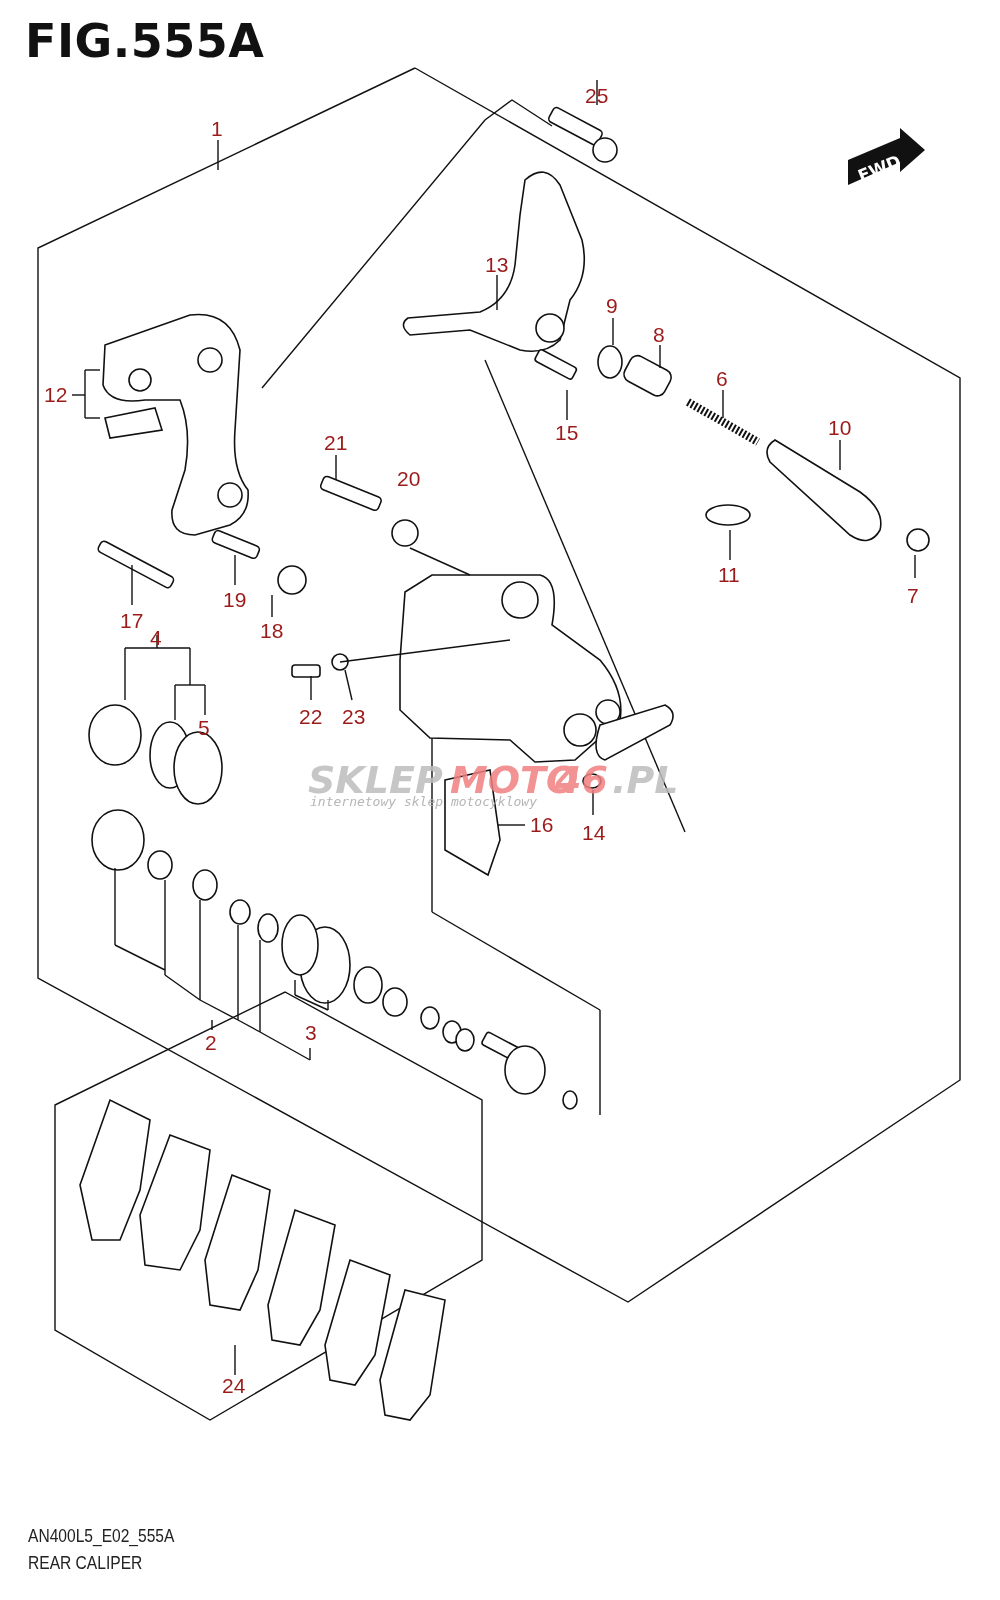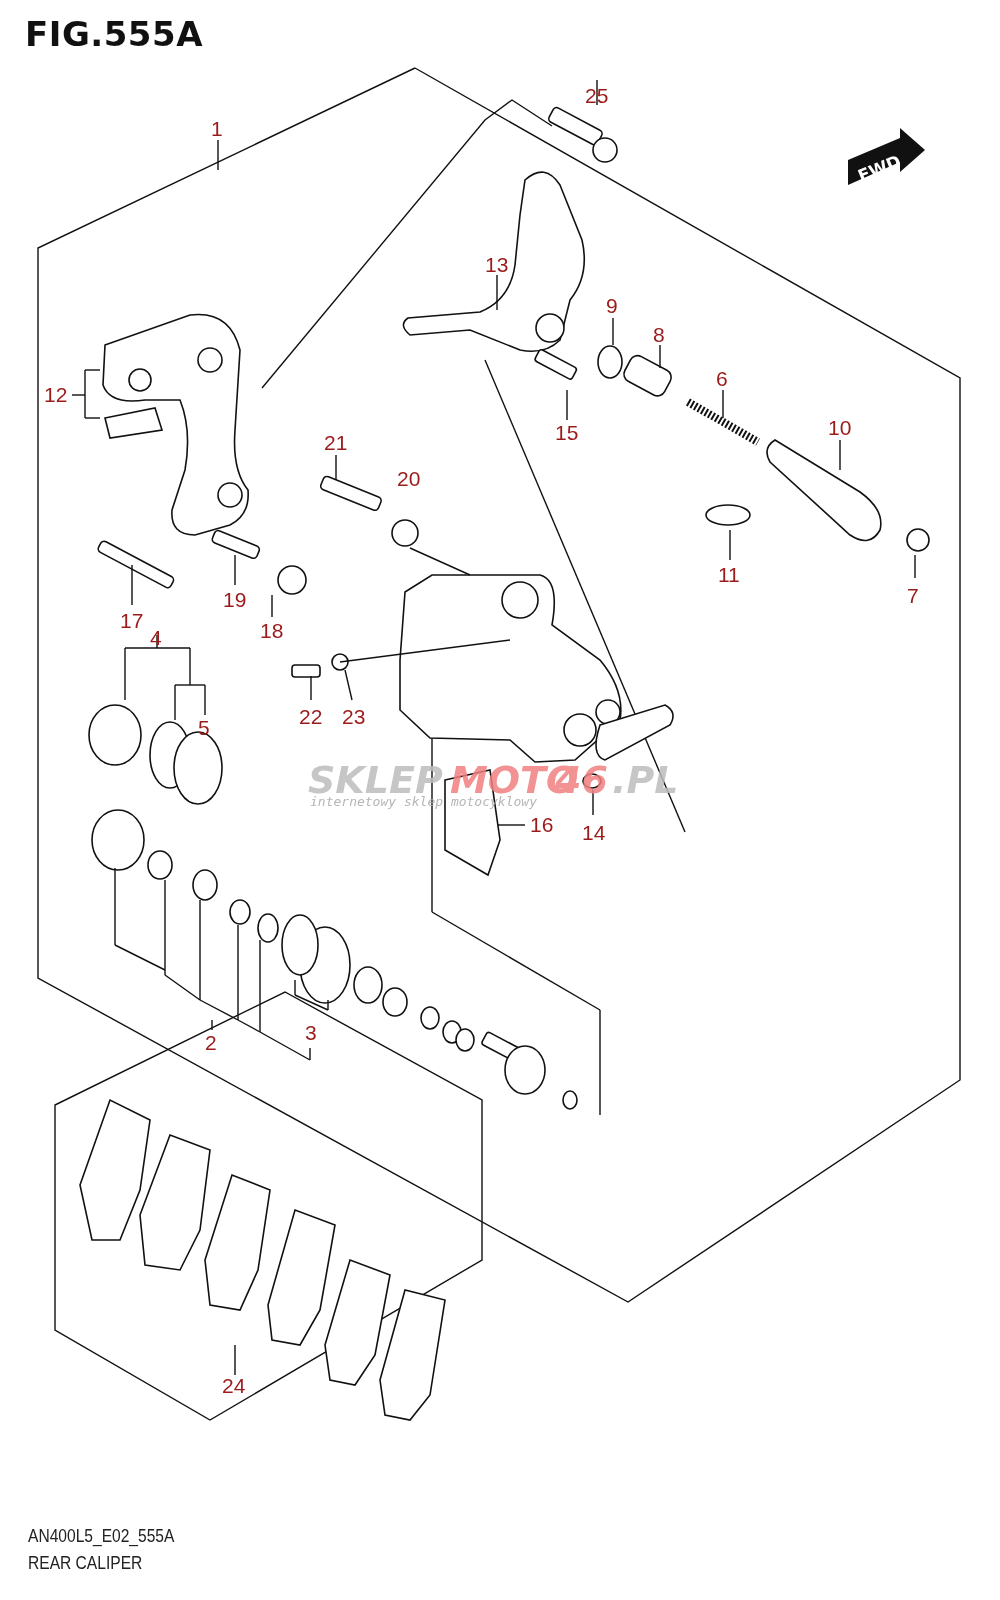--- a/index.html
+++ b/index.html
@@ -1,17 +1,17 @@
 <!DOCTYPE html>
 <html><head>
 <meta charset="utf-8">
 <style>
   html,body{margin:0;padding:0;background:#fff;}
   body{width:1000px;height:1600px;position:relative;overflow:hidden;font-family:"Liberation Sans",sans-serif;}
-  .title{position:absolute;left:25px;top:14px;font-family:"DejaVu Sans",sans-serif;font-weight:bold;font-size:34px;color:#111;letter-spacing:0.5px;}
+  .title{position:absolute;left:25px;top:14px;font-family:"DejaVu Sans",sans-serif;font-weight:bold;font-size:46px;color:#111;letter-spacing:0.5px;}
   .foot{position:absolute;left:28px;font-family:"Liberation Sans",sans-serif;font-size:19px;color:#222;transform:scaleX(0.82);transform-origin:left;}
   .foot1{top:1525px;}
   .foot2{top:1552px;}
   svg#dia{position:absolute;left:0;top:0;}
   .callout{font-family:"Liberation Sans",sans-serif;font-size:21px;fill:#9b1b1b;}
   .wm1{font-family:"DejaVu Sans",sans-serif;font-weight:bold;font-style:italic;font-size:38px;}
   .wm2{font-family:"DejaVu Sans Mono",monospace;font-style:italic;font-size:13px;fill:#aaa;}
   .ln{stroke:#111;stroke-width:1.4;fill:none;}
   .pt{stroke:#111;stroke-width:1.6;fill:#fff;}
 </style>

